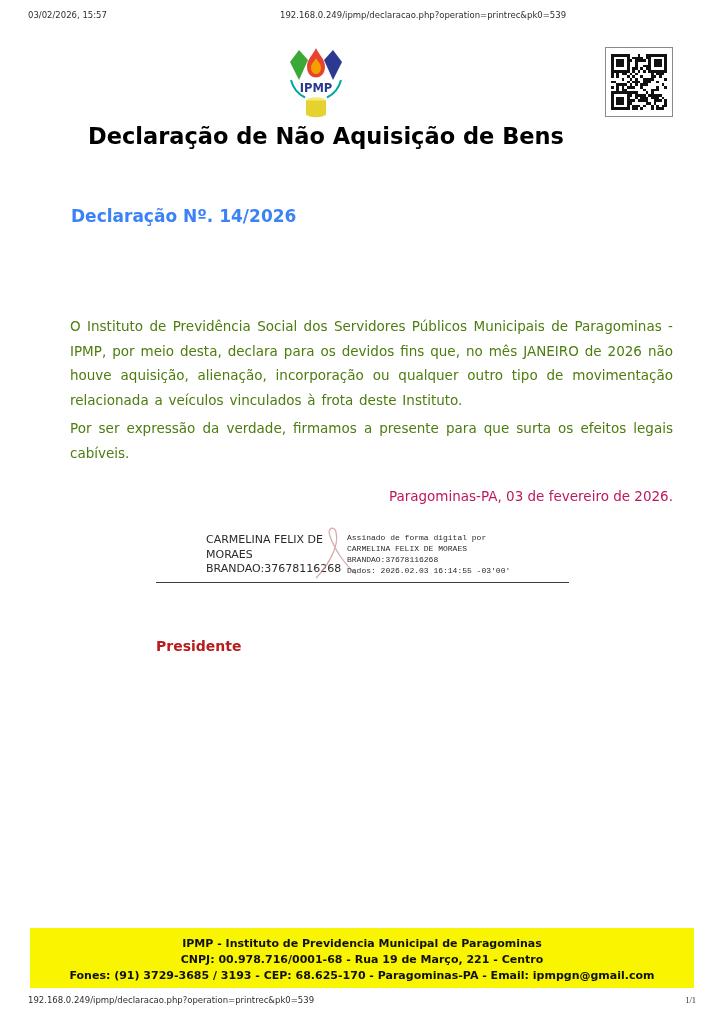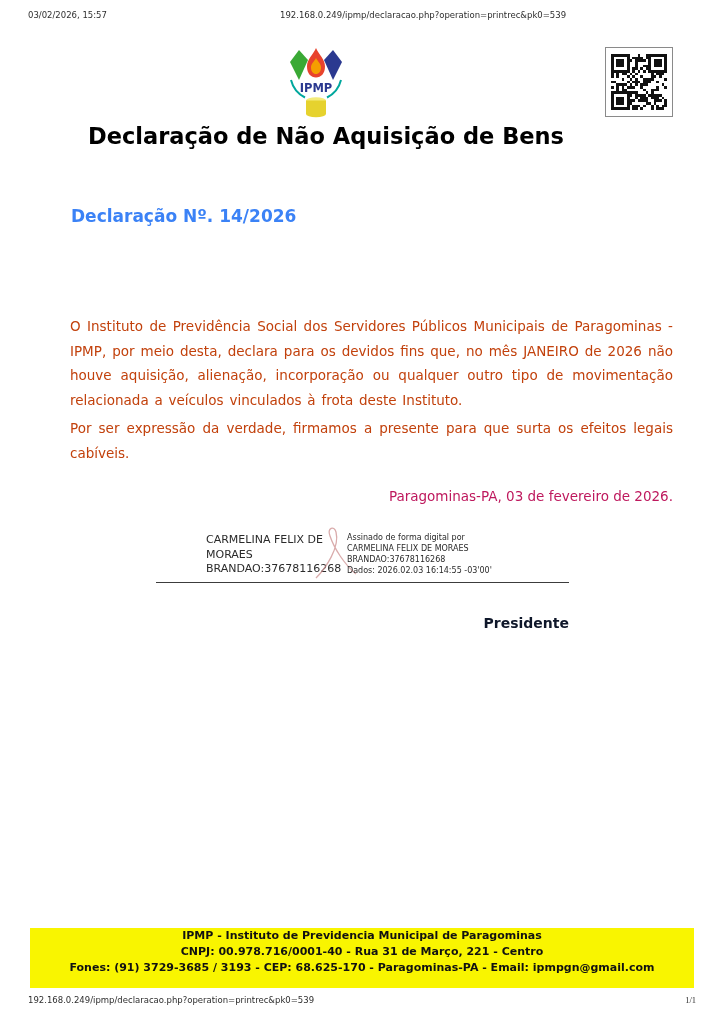--- a/index.html
+++ b/index.html
@@ -16,32 +16,32 @@
   .ftr-page{right:28px;top:995px;font-family:Liberation Serif, serif;}
   
   .logo{left:285px;top:47px;width:62px;height:73px;}
   .qr-box{left:605px;top:47px;width:68px;height:70px;border:1px solid #8a8a8a;
     background:#fff;display:flex;align-items:center;justify-content:center;box-sizing:border-box;}
   
   .doc-title{left:88px;top:123px;font-size:22.5px;font-weight:bold;color:#000;white-space:nowrap;}
   .decl-no{left:71px;top:206px;font-size:17px;font-weight:bold;color:#3b82f6;white-space:nowrap;}
   .body-text{left:70px;top:314px;width:603px;}
   .body-text p{margin:0 0 4px 0;font-size:13.5px;line-height:24.5px;text-align:justify;
-    color:#c2410c;word-spacing:1.5px;}
+    color:#4d7c0f;word-spacing:1.5px;}
   .date-line{right:51px;top:488px;font-size:13.5px;color:#be185d;white-space:nowrap;}
   
   .sig-name-block{left:206px;top:533px;width:150px;font-size:11px;line-height:14.5px;color:#2a2a2a;}
   .sig-flourish{left:310px;top:522px;}
-  .sig-details{left:347px;top:532px;font-size:8px;line-height:11px;color:#2a2a2a;}
+  .sig-details{left:347px;top:532px;font-size:8px;line-height:11px;color:#2a2a2a;font-family:Liberation Mono, monospace;}
   .sig-divider{left:156px;top:582px;width:413px;border-top:1.5px solid #3c3c3c;height:0;}
   .sig-printed{left:156px;top:588px;width:413px;text-align:center;font-weight:bold;font-size:14px;color:#000;}
-  .sig-role{left:156px;top:615px;width:413px;text-align:right;font-weight:bold;font-size:14px;color:#0f172a;}
+  .sig-role{left:156px;top:638px;width:413px;text-align:left;font-weight:bold;font-size:14px;color:#b91c1c;}
   
   .org-footer{left:30px;top:928px;width:664px;height:60px;background:#f9f500;
-    text-align:center;box-sizing:border-box;}
+    text-align:center;box-sizing:border-box;padding-top:8px;}
   .org-footer div{font-size:11px;font-weight:bold;color:#111;line-height:16px;white-space:nowrap;}
 </style>
 </head>
 <body>
 
 <div class="page">
 
   <div class="abs chrome-text hdr-date">03/02/2026, 15:57</div>
   <div class="abs chrome-text hdr-url">192.168.0.249/ipmp/declaracao.php?operation=printrec&amp;pk0=539</div>
 
@@ -328,20 +328,20 @@
     <div>CARMELINA FELIX DE MORAES</div>
     <div>BRANDAO:37678116268</div>
     <div>Dados: 2026.02.03 16:14:55 -03'00'</div>
   </div>
 
   <div class="abs sig-divider"></div>
   <div class="abs sig-role">Presidente</div>
 
   <div class="abs org-footer">
     <div>IPMP - Instituto de Previdencia Municipal de Paragominas</div>
-    <div>CNPJ: 00.978.716/0001-40 - Rua 31 de Março, 221 - Centro</div>
+    <div>CNPJ: 00.978.716/0001-68 - Rua 19 de Março, 221 - Centro</div>
     <div>Fones: (91) 3729-3685 / 3193 - CEP: 68.625-170 - Paragominas-PA - Email: ipmpgn@gmail.com</div>
   </div>
 
   <div class="abs chrome-text ftr-url">192.168.0.249/ipmp/declaracao.php?operation=printrec&amp;pk0=539</div>
   <div class="abs chrome-text ftr-page">1/1</div>
 
 </div>
 
 </body></html>

